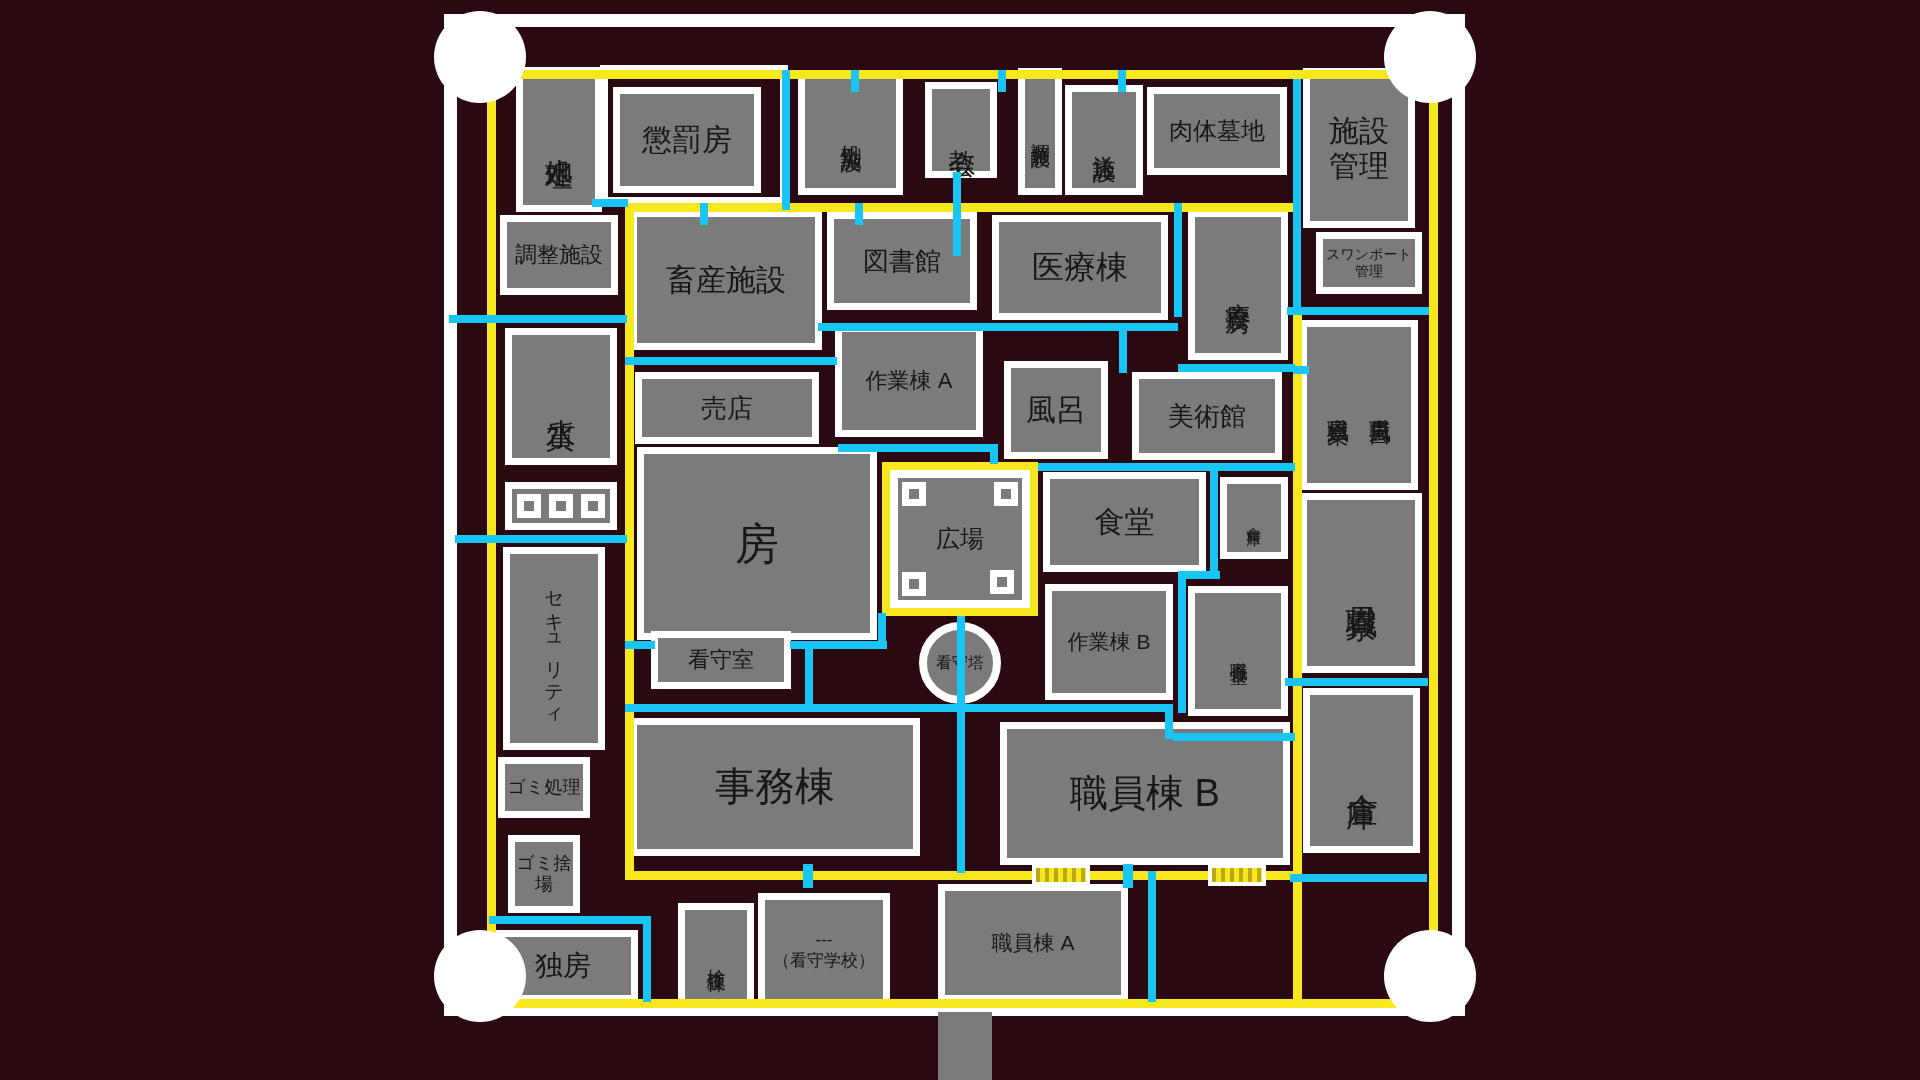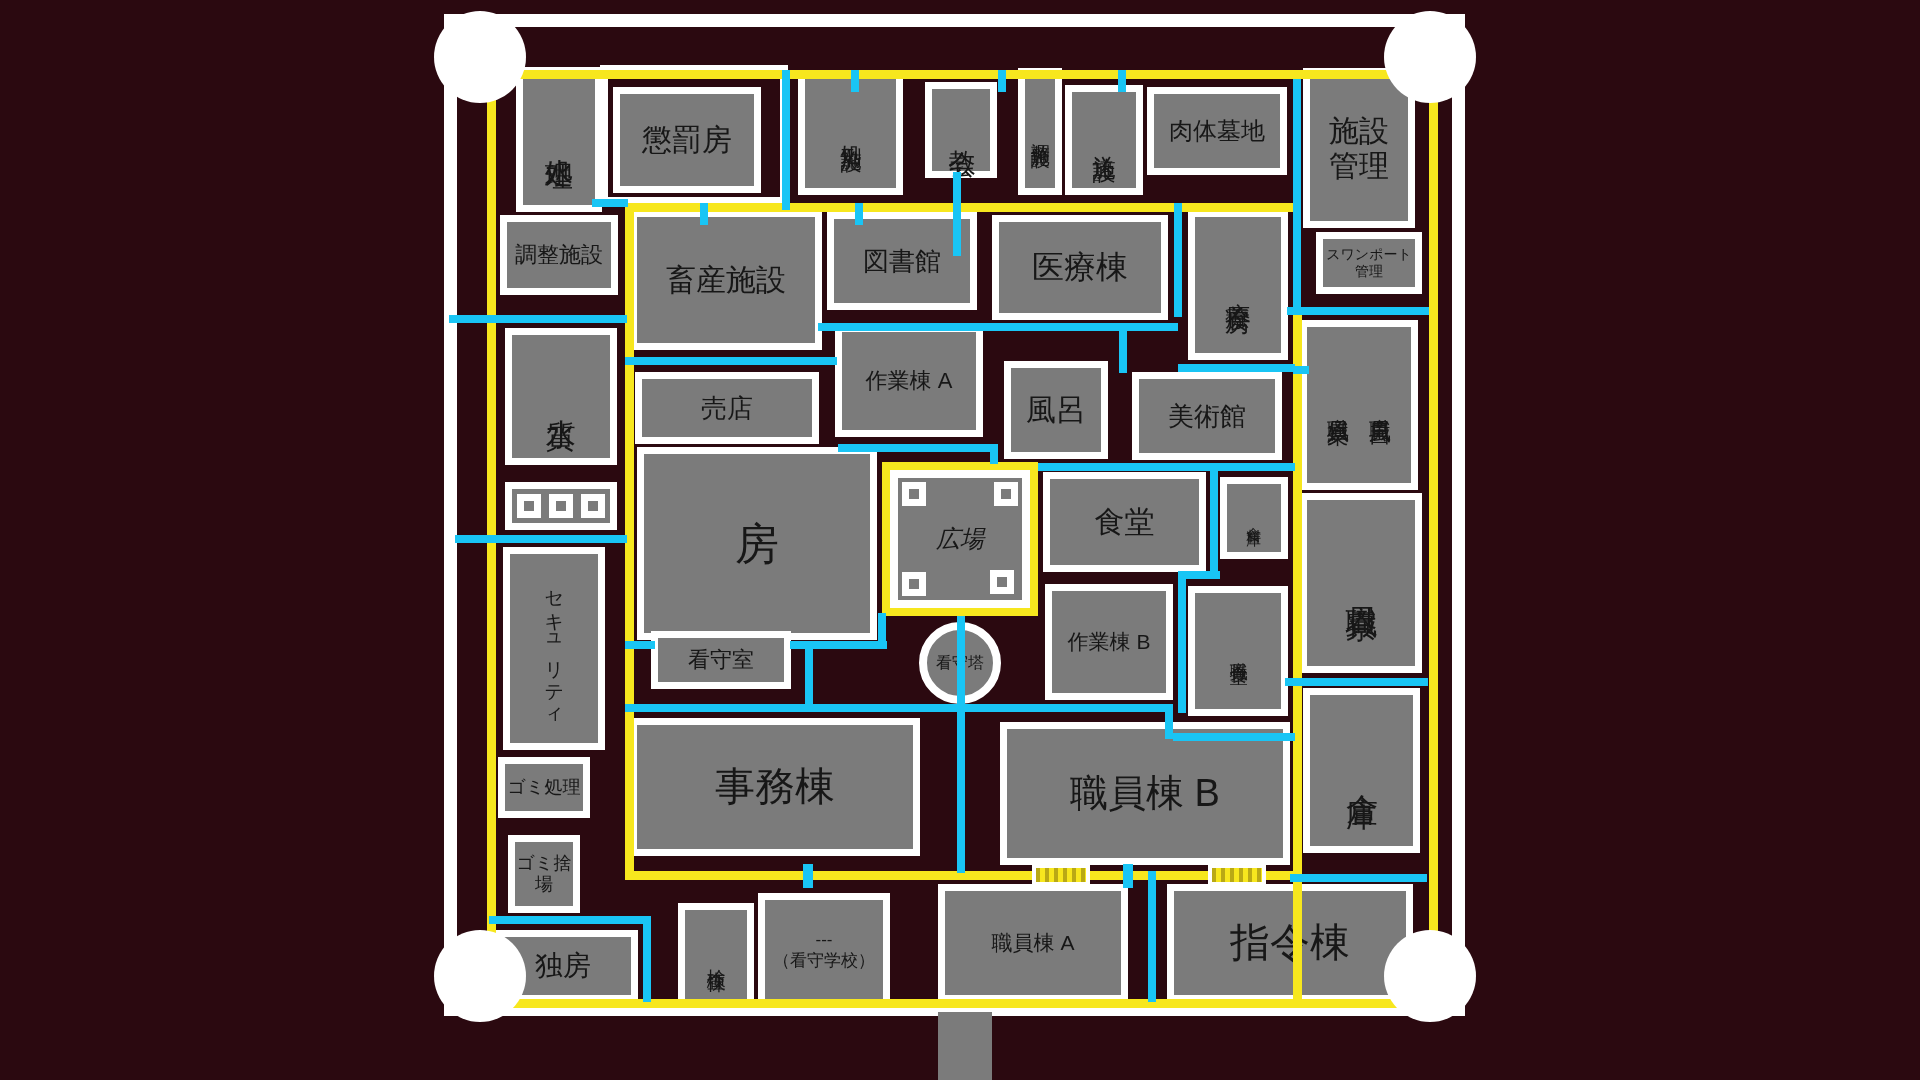--- a/index.html
+++ b/index.html
@@ -12,21 +12,21 @@
      line-height:1.18;white-space:pre-line;font-weight:500;}
   .v{writing-mode:vertical-rl;text-orientation:upright;letter-spacing:2px;}
   .enclosure{position:absolute;box-sizing:border-box;background:#2b0910;border:8px solid #ffffff;}
   .road{position:absolute;background:#f7e71e;}
   .util{position:absolute;background:#19c5f5;}
   .tower-circle{position:absolute;width:92px;height:92px;border-radius:50%;background:#ffffff;}
   .watchtower{position:absolute;left:919px;top:622px;width:82px;height:82px;border-radius:50%;
               box-sizing:border-box;background:#7b7b7b;border:8px solid #ffffff;
               display:flex;align-items:center;justify-content:center;font-size:16px;color:#171717;}
   .plaza{position:absolute;left:882px;top:462px;width:156px;height:154px;box-sizing:border-box;
-         border:8px solid #f7e71e;font-style:italic;}
+         border:8px solid #f7e71e;}
   .plaza-inner{position:absolute;inset:0;box-sizing:border-box;border:8px solid #ffffff;
                background:#7b7b7b;display:flex;align-items:center;justify-content:center;
                font-size:24px;color:#171717;}
   .plaza-corner{position:absolute;width:24px;height:24px;box-sizing:border-box;border:7px solid #ffffff;}
   .plaza-dot{position:absolute;width:24px;height:24px;box-sizing:border-box;border:7px solid #ffffff;background:#7b7b7b;}
   .tank{width:24px;height:24px;box-sizing:border-box;border:7px solid #ffffff;margin:0 4px;display:inline-block;}
   .gate{position:absolute;height:22px;box-sizing:border-box;border:4px solid #ffffff;
         background:repeating-linear-gradient(90deg,#b9a915 0 4px,#f7e71e 4px 9px);}
   .stub{position:absolute;left:938px;top:1012px;width:54px;height:68px;background:#7b7b7b;}
 </style>
@@ -80,21 +80,20 @@
     <span class="v">職員娯楽</span>
     <span class="v">職員風呂</span>
   </div>
   <div class="b v" style="left:1300px;top:493px;width:122px;height:180px;font-size:32px">職員寮</div>
   <div class="b v" style="left:1303px;top:688px;width:117px;height:165px;font-size:32px">倉庫</div>
 
   <div class="b v" style="left:678px;top:903px;width:76px;height:107px;font-size:19px">検査棟</div>
   <div class="b" style="left:758px;top:893px;width:132px;height:115px;font-size:17px">---
 （看守学校）</div>
   <div class="b" style="left:938px;top:884px;width:190px;height:118px;font-size:21px">職員棟 A</div>
-  <div class="b" style="left:1167px;top:884px;width:246px;height:118px;font-size:40px">指令棟</div>
 
   <div class="plaza">
     <div class="plaza-inner">広場</div>
     <div class="plaza-corner" style="left:12px;top:12px"></div>
     <div class="plaza-corner" style="right:12px;top:12px"></div>
     <div class="plaza-corner" style="left:12px;bottom:12px"></div>
     <div class="plaza-dot" style="left:100px;top:100px"></div>
   </div>
 
   <div class="watchtower">

